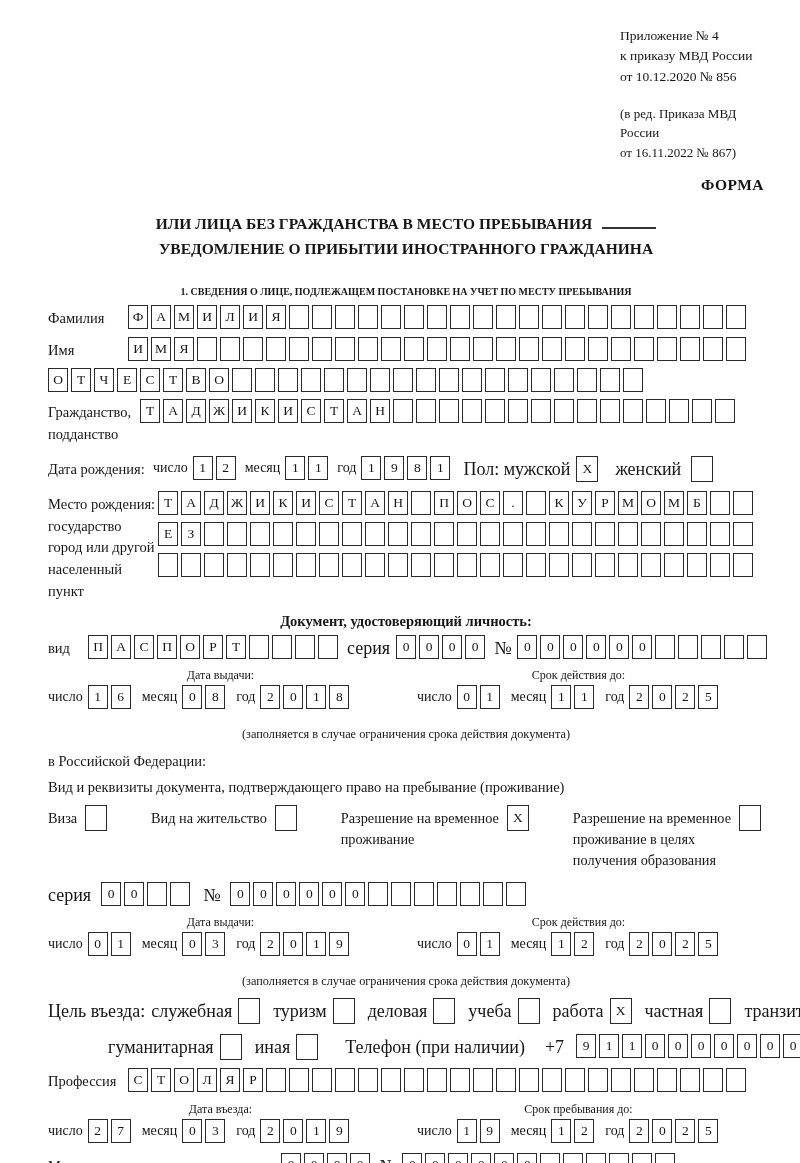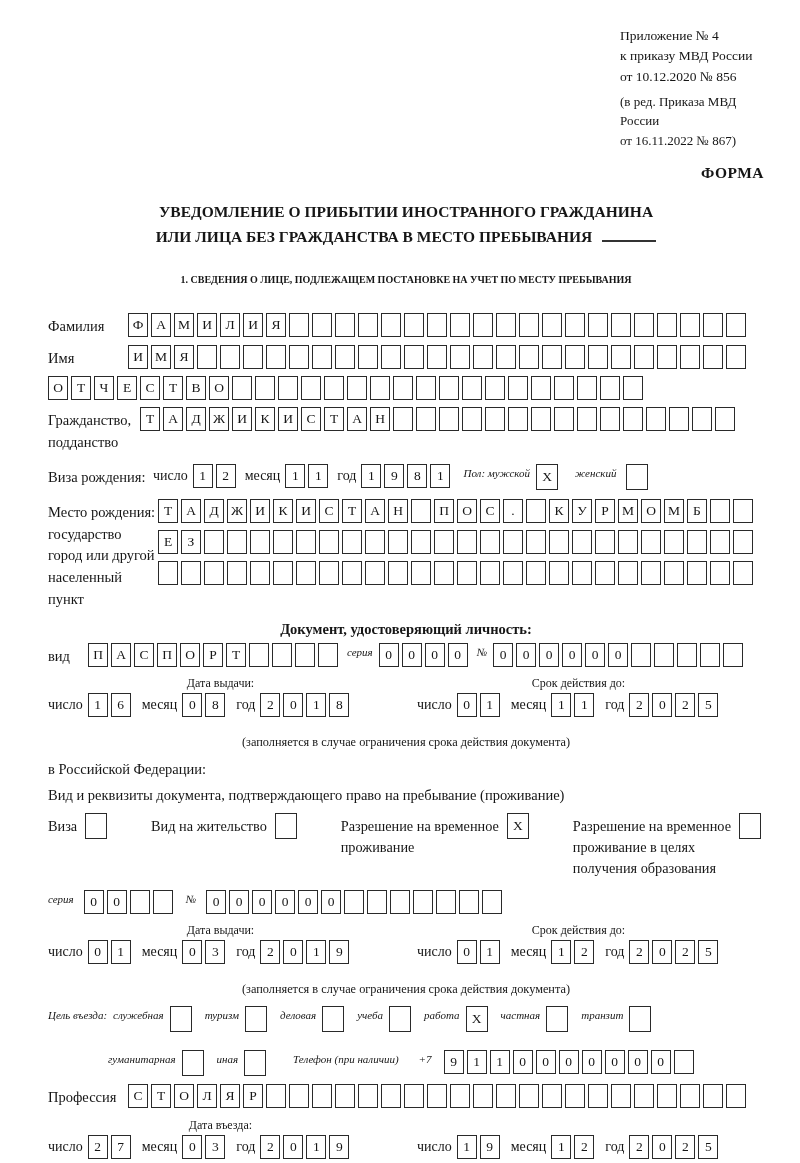--- a/index.html
+++ b/index.html
@@ -1,34 +1,34 @@
 <!DOCTYPE html>
 <html><head>
 <meta charset="utf-8">
 <style>
   html,body{margin:0;padding:0;background:#fff;}
   .page{position:relative;width:800px;height:1163px;box-sizing:border-box;
         padding:26px 36px 0 48px;background:#fff;color:#161616;
         font-family:"Liberation Serif","DejaVu Serif",serif;overflow:hidden;}
   .ref{margin-left:572px;font-size:13.5px;line-height:1.5;}
-  .ref2{margin-top:5px;font-size:13px;line-height:1.5;}
+  .ref2{margin-top:17px;font-size:13px;line-height:1.5;}
   .forma{text-align:right;font-weight:bold;font-size:15.5px;margin-top:14px;letter-spacing:.5px;}
   .title{text-align:center;font-weight:bold;font-size:15.5px;margin-top:18px;line-height:1.6;}
   .blank{display:inline-block;width:54px;border-bottom:2px solid #333;margin-left:10px;vertical-align:baseline;}
   .sec1{font-weight:bold;font-size:10px;margin-top:24px;text-align:center;white-space:nowrap;}
   .frow{display:flex;align-items:flex-start;margin-top:7px;}
   .lbl{font-size:14.5px;line-height:1.5;padding-top:3px;flex:none;}
   .w80{width:80px;} .w92{width:92px;} .w105{width:105px;} .w110{width:110px;} .w112{width:112px;}
   .cells{display:flex;flex:none;}
   .cell{box-sizing:border-box;flex:none;width:20px;height:24px;border:1.6px solid #2a2a2a;
         margin-right:3px;display:flex;align-items:center;justify-content:center;
         font-size:13.5px;background:#fff;}
   .chk .cell{width:22px;height:26px;}
   .stack>.cells{margin-bottom:7px;}
-  .il{font-size:11px;padding-top:3px;flex:none;font-style:italic;}
+  .il{font-size:18px;padding-top:3px;flex:none;}
   .dl{font-size:14px;padding-top:4px;margin-right:5px;flex:none;}
   .dgroup{display:flex;align-items:flex-start;}
   .dgroup .cells{margin-right:8px;}
   .dhrow{display:flex;font-size:12px;margin-top:9px;}
   .dh-l{width:345px;text-align:center;} .dh-r{flex:1;text-align:center;}
   .drow{display:flex;margin-top:2px;}
   .dcol-l{width:345px;} .dcol-r{flex:1;display:flex;justify-content:flex-start;padding-left:24px;box-sizing:border-box;}
   .note{text-align:center;font-size:12.3px;margin-top:18px;}
   .bigtitle{text-align:center;font-weight:bold;font-size:14.5px;margin-top:10px;}
   .intro{font-size:14.5px;line-height:1.8;margin-top:6px;}
@@ -50,27 +50,27 @@
     <div>от 10.12.2020 № 856</div>
     <div class="ref2">
       <div>(в ред. Приказа МВД России</div>
       <div>от 16.11.2022 № 867)</div>
     </div>
   </div>
 
   <div class="forma">ФОРМА</div>
 
   <div class="title">
+    <div><span>ИЛИ ЛИЦА БЕЗ ГРАЖДАНСТВА В МЕСТО ПРЕБЫВАНИЯ</span><span class="blank"></span></div>
     <div>УВЕДОМЛЕНИЕ О ПРИБЫТИИ ИНОСТРАННОГО ГРАЖДАНИНА</div>
-    <div><span>ИЛИ ЛИЦА БЕЗ ГРАЖДАНСТВА В МЕСТО ПРЕБЫВАНИЯ</span><span class="blank"></span></div>
   </div>
 
   <div class="sec1">1. СВЕДЕНИЯ О ЛИЦЕ, ПОДЛЕЖАЩЕМ ПОСТАНОВКЕ НА УЧЕТ ПО МЕСТУ ПРЕБЫВАНИЯ</div>
 
-  <div class="frow" style="margin-top:28px">
+  <div class="frow" style="margin-top:8px">
     <div class="lbl w80">Фамилия</div>
     <div class="cells">
         <span class="cell">Ф</span>
         <span class="cell">А</span>
         <span class="cell">М</span>
         <span class="cell">И</span>
         <span class="cell">Л</span>
         <span class="cell">И</span>
         <span class="cell">Я</span>
         <span class="cell"></span>
@@ -189,21 +189,21 @@
         <span class="cell"></span>
         <span class="cell"></span>
         <span class="cell"></span>
         <span class="cell"></span>
         <span class="cell"></span>
         <span class="cell"></span>
       </div>
   </div>
 
   <div class="frow" style="margin-top:10px">
-    <div class="lbl w105">Виза рождения:</div>
+    <div class="lbl w105">Дата рождения:</div>
     <span class="dl">число</span>
     <span class="cells">
         <span class="cell">1</span>
         <span class="cell">2</span>
       </span>
     <span class="gap6"></span>
     <span class="dl">месяц</span>
     <span class="cells">
         <span class="cell">1</span>
         <span class="cell">1</span>
@@ -553,21 +553,21 @@
       </span>
     <span class="il">частная</span>
     <span class="cells chk">
         <span class="cell"></span>
       </span>
     <span class="il">транзит</span>
     <span class="cells chk">
         <span class="cell"></span>
       </span>
   </div>
-  <div class="pur" style="margin-top:18px;padding-left:60px">
+  <div class="pur" style="margin-top:10px;padding-left:60px">
     <span class="il">гуманитарная</span>
     <span class="cells chk">
         <span class="cell"></span>
       </span>
     <span class="il">иная</span>
     <span class="cells chk">
         <span class="cell"></span>
       </span>
     <span class="gap14"></span>
     <span class="il">Телефон (при наличии)</span>
@@ -617,20 +617,21 @@
         <span class="cell"></span>
         <span class="cell"></span>
         <span class="cell"></span>
         <span class="cell"></span>
         <span class="cell"></span>
       </div>
   </div>
 
   <div class="dhrow">
     <div class="dh-l">Дата въезда:</div>
+    <div class="dh-r">Срок пребывания до:</div>
   </div>
   <div class="drow">
     <div class="dcol-l dgroup">
       <span class="dl">число</span>
         <span class="cells">
           <span class="cell">2</span>
           <span class="cell">7</span>
         </span>
       <span class="dl">месяц</span>
         <span class="cells">

